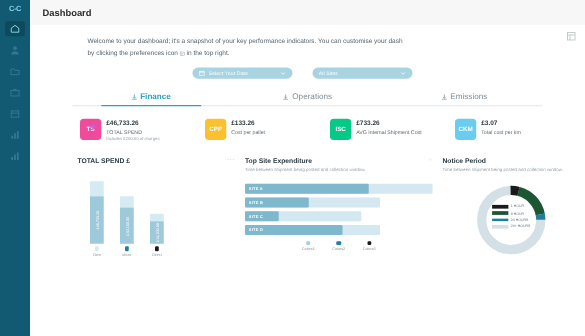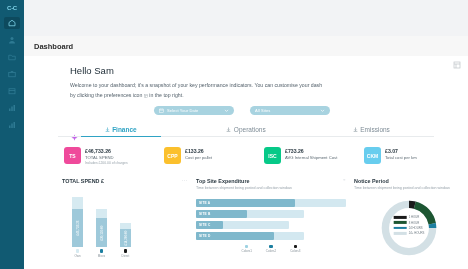--- a/index.html
+++ b/index.html
@@ -9,21 +9,21 @@
   
   #sidebar{position:absolute;left:0;top:0;width:24px;height:269px;background:#115a72;
            display:flex;flex-direction:column;align-items:center;}
   #sidebar .logo{color:#7fd3e8;font-size:6px;font-weight:bold;letter-spacing:-.3px;margin-top:5px;margin-bottom:6px;}
   #sidebar .nav{display:flex;flex-direction:column;align-items:center;gap:5px;width:100%;}
   .sb{width:16px;height:12px;display:flex;align-items:center;justify-content:center;border-radius:2px;}
   .sb.active{background:#0d4a5e;}
   .sb svg{width:8px;height:8px;display:block;}
 
   
-  #win{position:absolute;left:24px;top:0;right:0;bottom:0;background:#ffffff;margin-top:36px;}
+  #win{position:absolute;left:24px;top:0;right:0;bottom:0;background:#ffffff;}
   #titlebar{height:20px;background:#f7f7f7;border-bottom:1px solid #e2e2e2;
             display:flex;align-items:center;padding-left:10px;}
   #titlebar .t{font-size:7.5px;font-weight:bold;color:#2c2c2c;}
 
   #page{position:absolute;left:0;top:20px;right:0;bottom:0;background:#ffffff;overflow:hidden;}
 
   #prefs{position:absolute;right:7px;top:5px;width:8px;height:8px;opacity:.55;}
   #prefs svg{width:8px;height:8px;display:block;}
 
   
@@ -175,21 +175,20 @@
     <div id="page">
 
       <span id="prefs">
         <svg viewBox="0 0 16 16" fill="none" stroke="#8b949b" stroke-width="1.4">
             <rect x="2" y="2" width="12" height="12"></rect>
             <path d="M2 6h12M6 6v8"></path>
           </svg>
       </span>
 
       <div class="hero">
-        <div class="hello">Hello Sam</div>
         <div class="sub">
           <span>Welcome to your dashboard; it's a snapshot of your key performance indicators. You can customise your dash</span><br>
           <span>by clicking the preferences icon</span>
           <span class="inline-ic"><svg viewBox="0 0 16 16" fill="none" stroke="#8b949b" stroke-width="1.8">
                 <rect x="2" y="2" width="12" height="12"></rect>
                 <path d="M2 6h12M6 6v8"></path>
               </svg></span>
           <span>in the top right.</span>
         </div>
       </div>

